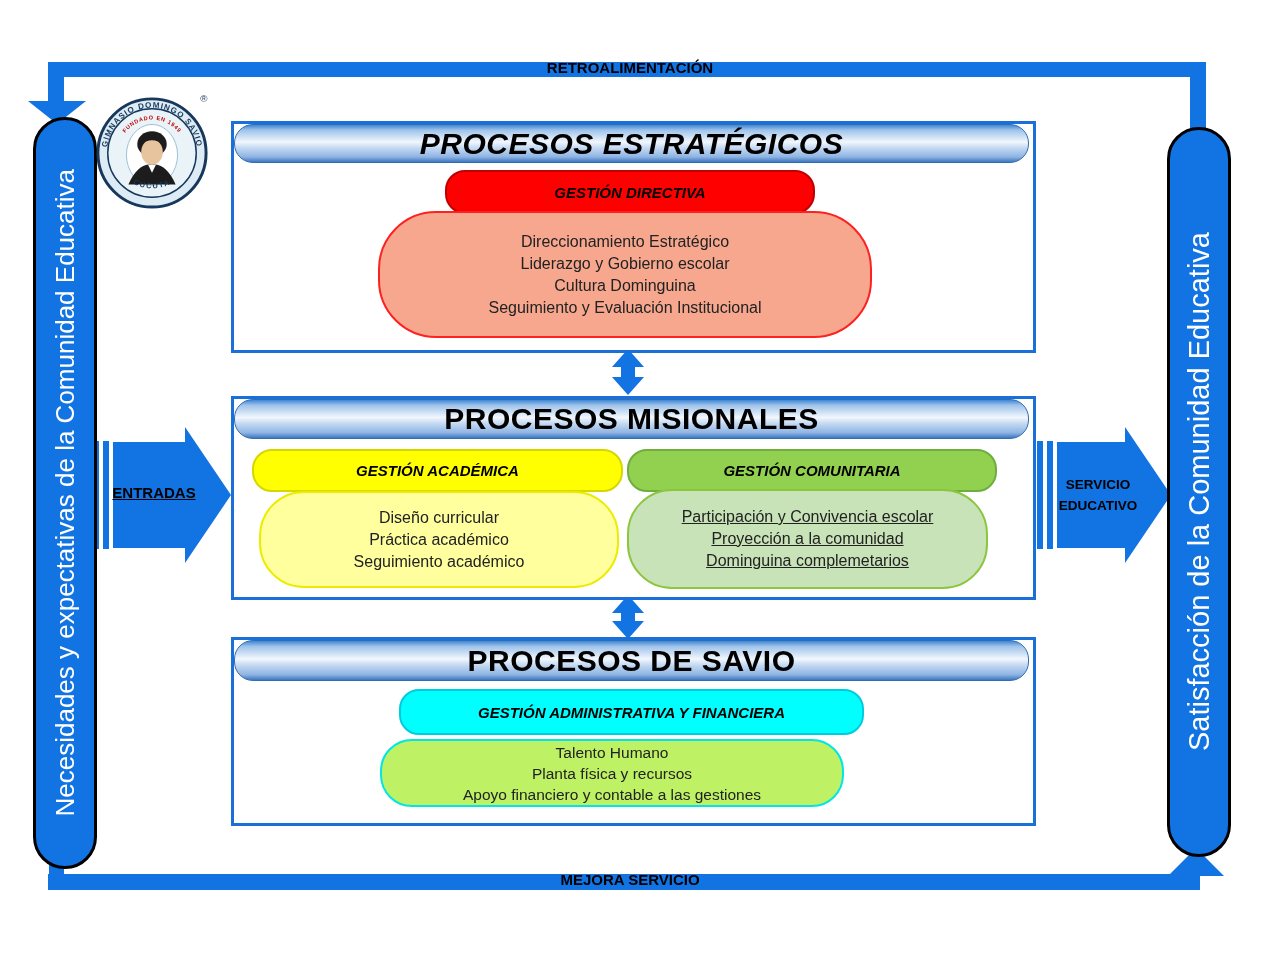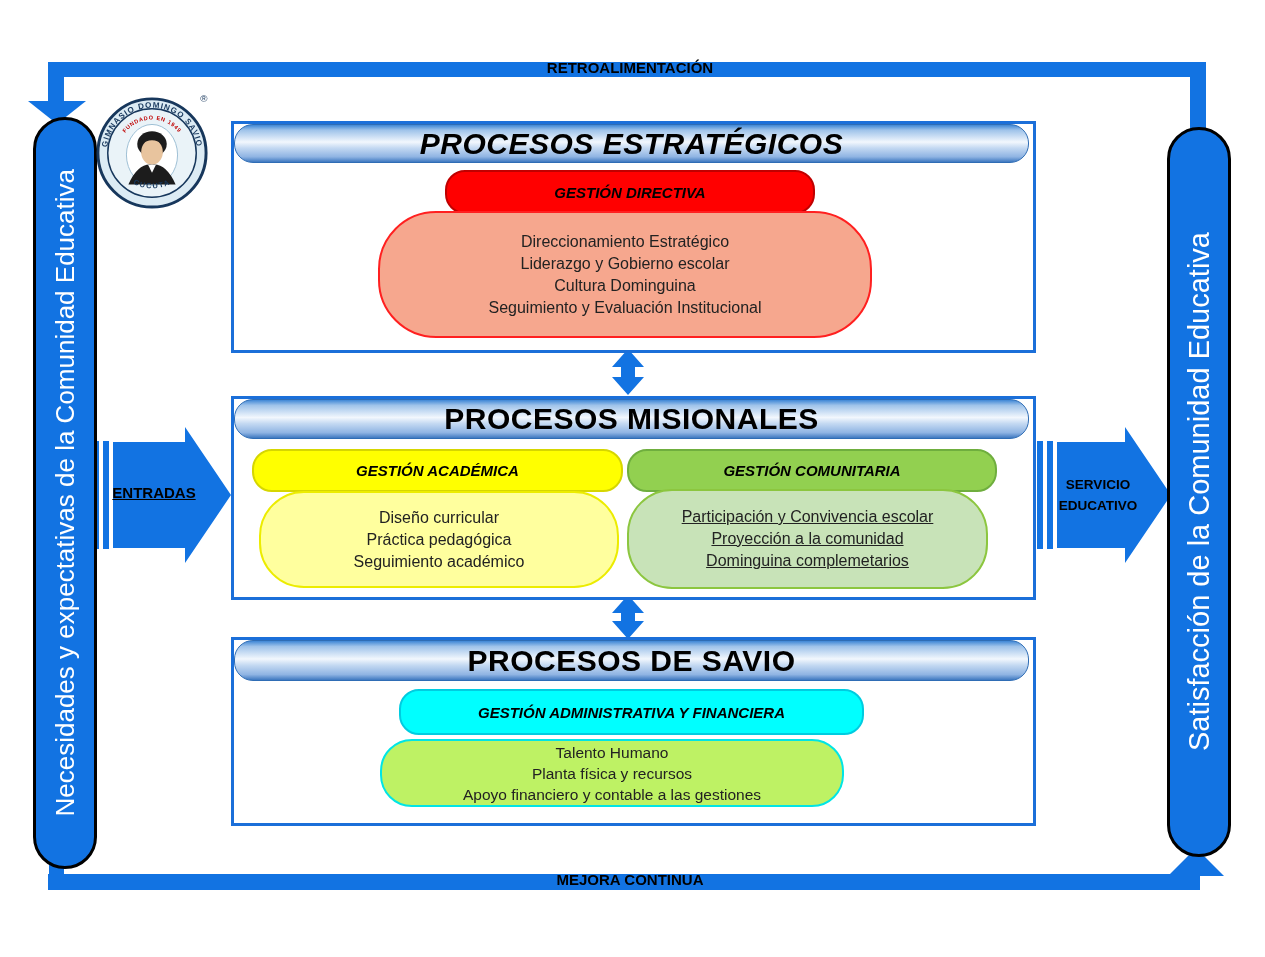--- a/index.html
+++ b/index.html
@@ -78,21 +78,21 @@
     <text font-size="5.6" font-weight="bold" fill="#C00000" letter-spacing="0.8">
       <textPath href="#arcFound" startOffset="50%" text-anchor="middle">FUNDADO EN 1949</textPath>
     </text>
     <text font-size="7.5" font-weight="bold" fill="#17375C" letter-spacing="1.5">
       <textPath href="#arcBottom" startOffset="50%" text-anchor="middle">CUCUTA</textPath>
     </text>
     <text x="109" y="12" font-size="10" fill="#17375C">®</text>
   </svg>
 
   <div class="flowlabel" style="left:430px;top:59px;width:400px;font-size:15px;">RETROALIMENTACIÓN</div>
-  <div class="flowlabel" style="left:430px;top:871px;width:400px;font-size:15px;">MEJORA CONTINUA</div>
+  <div class="flowlabel" style="left:430px;top:871px;width:400px;font-size:15px;">MEJORA SERVICIO</div>
 
   <div class="capsule" style="left:33px;top:117px;width:58px;height:746px;">
     <span class="vtext" style="font-size:26px;">Necesidades y expectativas de la Comunidad Educativa</span>
   </div>
   <div class="capsule" style="left:1167px;top:127px;width:58px;height:724px;">
     <span class="vtext" style="font-size:29px;">Satisfacción de la Comunidad Educativa</span>
   </div>
 
   <div class="flowlabel" style="left:108px;top:484px;width:92px;font-size:15px;text-decoration:underline;">ENTRADAS</div>
   <div class="flowlabel" style="left:1052px;top:474px;width:92px;font-size:13.5px;line-height:21px;">SERVICIO EDUCATIVO</div>
@@ -106,21 +106,21 @@
     <div>Cultura Dominguina</div>
     <div>Seguimiento y Evaluación Institucional</div>
   </div>
 
   <div class="pbox" style="left:231px;top:396px;width:799px;height:198px;"></div>
   <div class="header" style="left:234px;top:399px;width:793px;height:38px;">PROCESOS MISIONALES</div>
   <div class="pill" style="left:252px;top:449px;width:367px;height:39px;background:#FFFF00;border:2px solid #D6D600;">GESTIÓN ACADÉMICA</div>
   <div class="pill" style="left:627px;top:449px;width:366px;height:39px;background:#92D050;border:2px solid #6FAE3E;">GESTIÓN COMUNITARIA</div>
   <div class="cardbox" style="left:259px;top:491px;width:356px;height:93px;border-radius:45px;background:#FFFF9E;border:2px solid #ECEC00;">
     <div>Diseño curricular</div>
-    <div>Práctica pedagógica</div>
+    <div>Práctica académico</div>
     <div>Seguimiento académico</div>
   </div>
   <div class="cardbox" style="left:627px;top:489px;width:357px;height:96px;border-radius:45px;background:#C8E3B8;border:2px solid #8CC63F;text-decoration:underline;">
     <div>Participación y Convivencia escolar</div>
     <div>Proyección a la comunidad</div>
     <div>Dominguina complemetarios</div>
   </div>
 
   <div class="pbox" style="left:231px;top:637px;width:799px;height:183px;"></div>
   <div class="header" style="left:234px;top:640px;width:793px;height:39px;">PROCESOS DE SAVIO</div>

